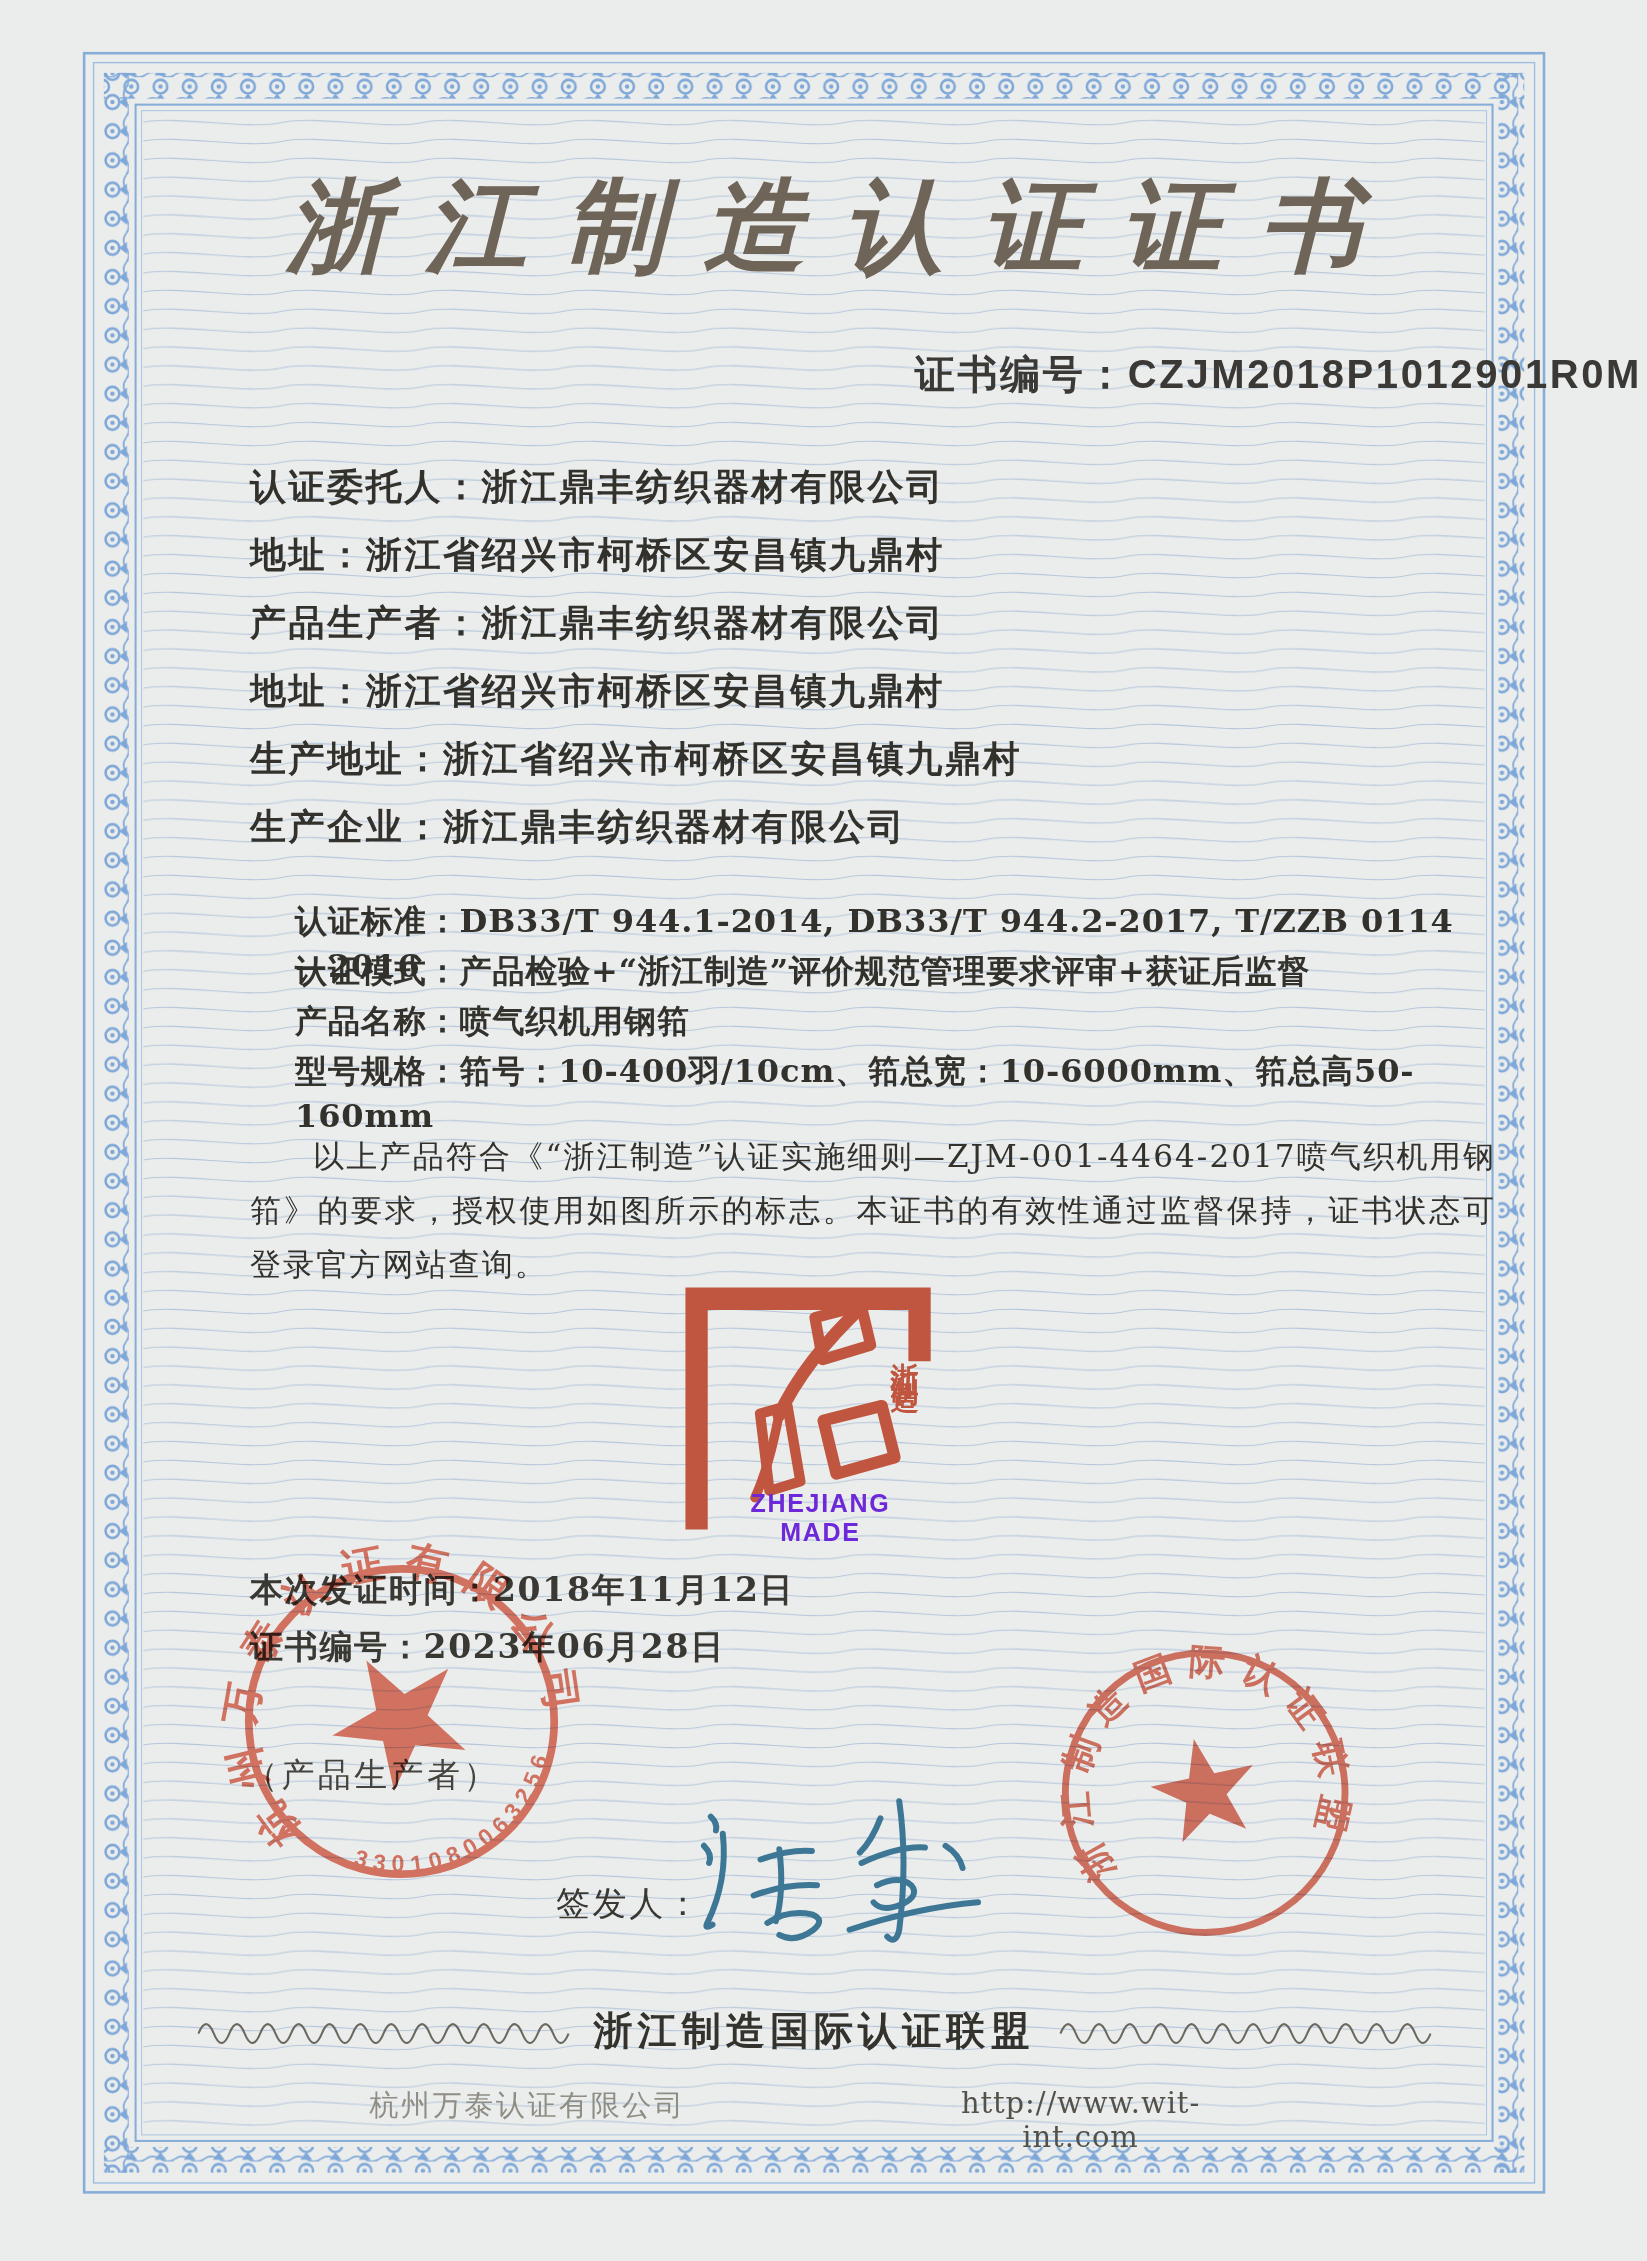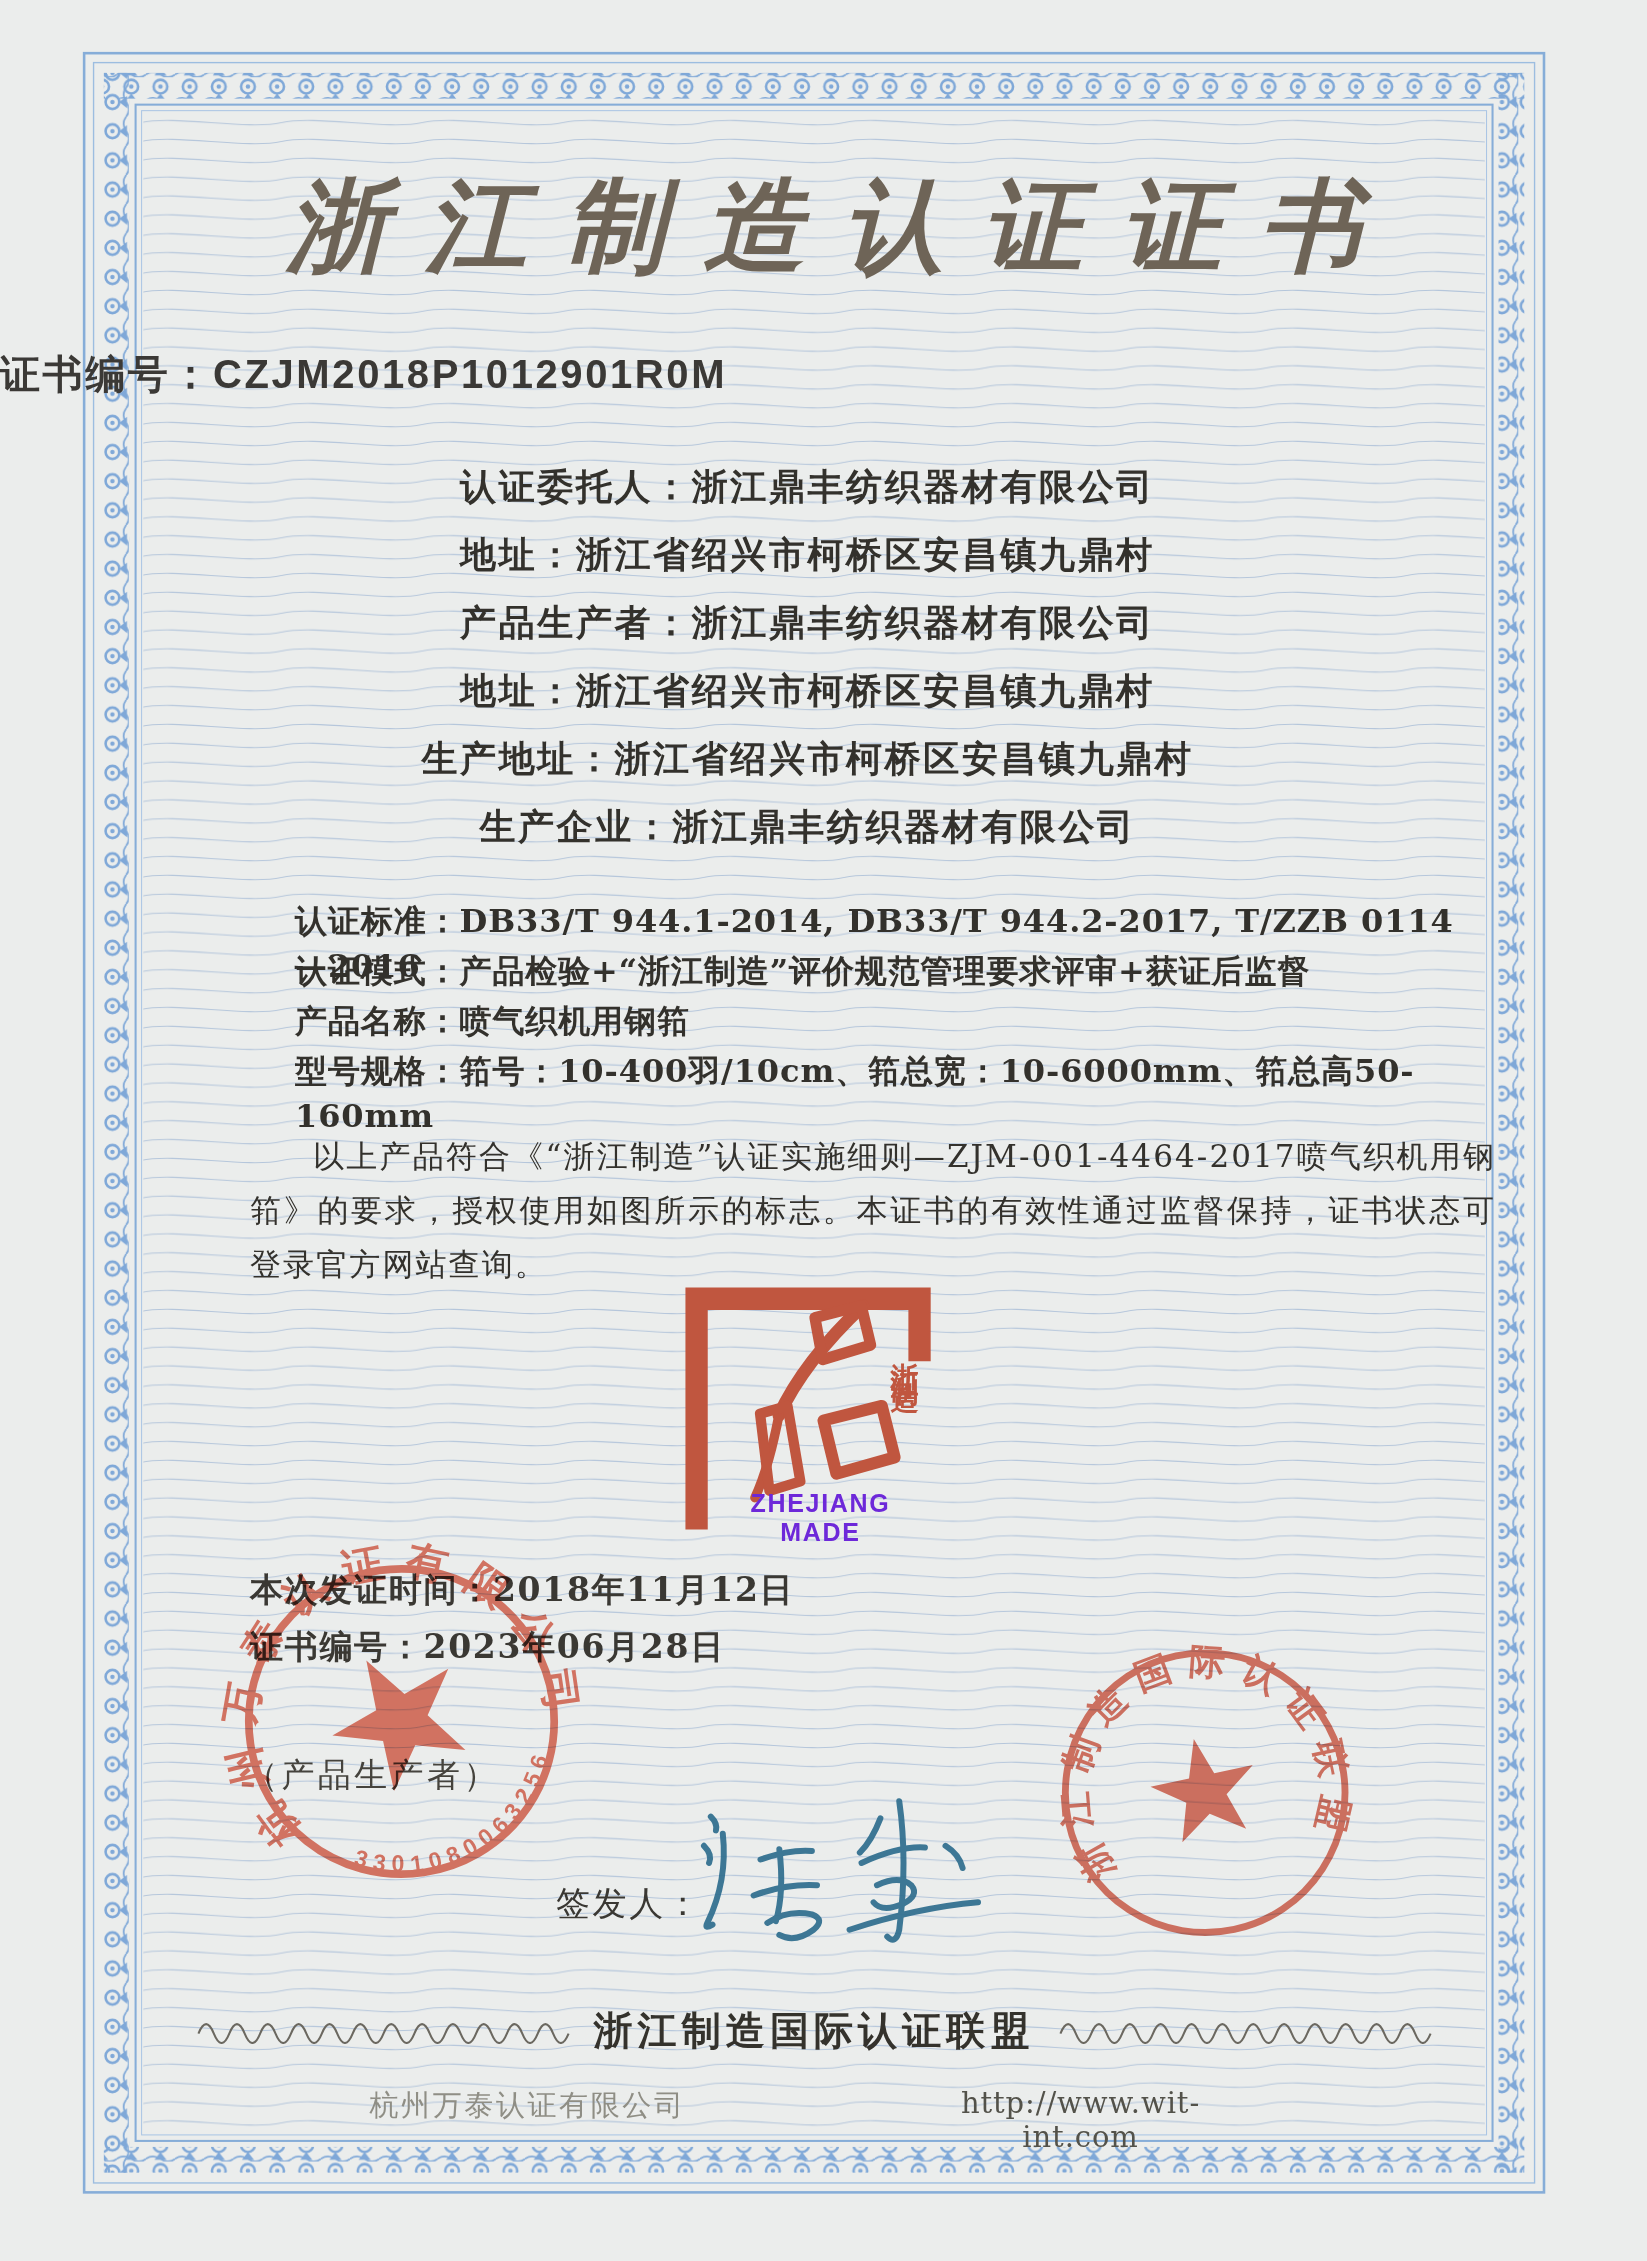--- a/index.html
+++ b/index.html
@@ -2,24 +2,24 @@
 <html style="font-size:13.7px"><head>
 <meta charset="utf-8">
 <style>
   html,body{margin:0;padding:0;background:#d9d9d5;}
   .page{position:relative;width:1647px;height:2261px;background:#eceded;overflow:hidden;
         font-family:"DejaVu Serif","Liberation Serif",serif;color:#33312c;padding-left:32px;}
   .abs{position:absolute;}
   .bg-svg{position:absolute;left:0;top:0;}
   .title{left:0;top:160px;width:1647px;text-align:center;font-size:101px;font-weight:700;
          font-style:italic;letter-spacing:38px;color:#6e6457;text-indent:38px;}
-  .certno{left:0;top:347px;width:1642px;text-align:left;font-size:40px;font-weight:700;
+  .certno{left:0;top:347px;width:1642px;text-align:right;font-size:40px;font-weight:700;
           font-family:"Liberation Sans","DejaVu Sans",sans-serif;color:#3b3936;letter-spacing:2.6px;}
   .info{left:250px;top:460px;width:1115px;font-size:36px;font-weight:700;letter-spacing:2.6px;}
-  .info .ln{height:68px;line-height:53px;text-align:center;}
+  .info .ln{height:68px;line-height:53px;}
   .specs{left:250px;top:899px;width:1235px;font-size:32px;font-weight:700;letter-spacing:0.9px;}
   .specs .ln{height:50px;line-height:45px;margin-left:45px;}
   .para{left:250px;top:1129px;width:1246px;font-size:31px;line-height:54px;letter-spacing:2.1px;
         text-align:justify;text-indent:63px;}
   .dates{left:250px;top:1565px;width:772px;font-size:33px;font-weight:600;letter-spacing:1.7px;color:#3a3833;}
   .dates .ln{height:57px;line-height:50px;}
   .sealnote{left:245px;top:1753px;font-size:33px;letter-spacing:3.4px;color:#45433d;}
   .issuer{left:556px;top:1851px;font-size:34px;letter-spacing:2.6px;color:#3a3833;margin-top:30px;}
   .logo-vert{left:889px;top:1340px;width:34px;writing-mode:vertical-rl;text-orientation:upright;
              font-size:28px;font-weight:700;letter-spacing:7.7px;}

